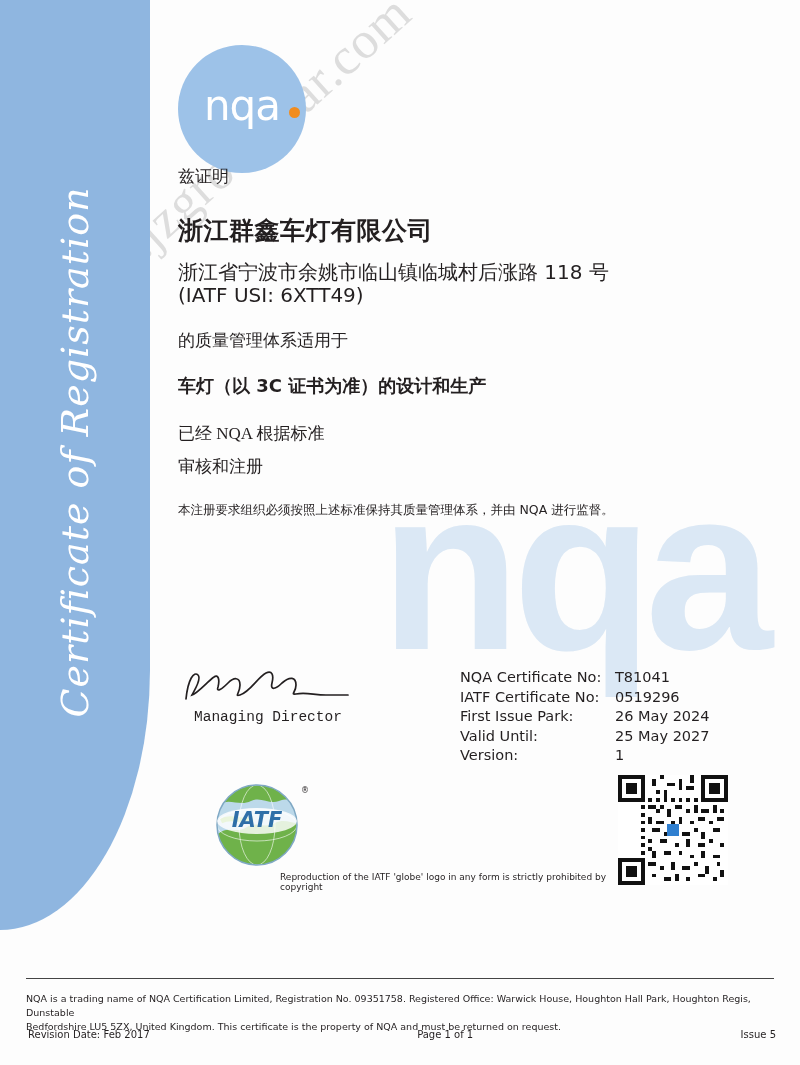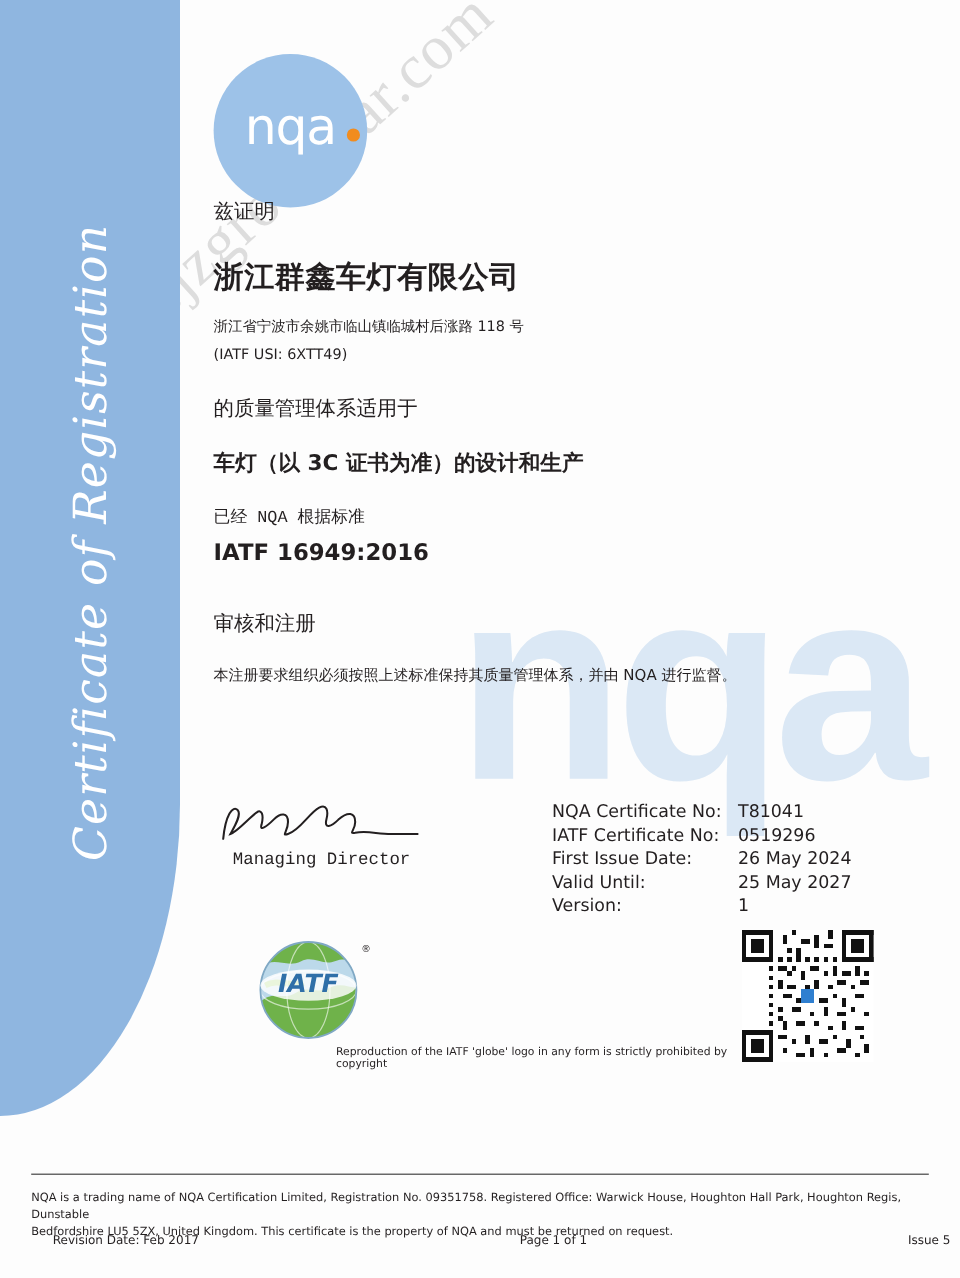--- a/index.html
+++ b/index.html
@@ -130,38 +130,38 @@
   }
   .company {
     font-family: "DejaVu Sans", sans-serif;
     font-weight: bold;
     font-size: 25px;
     letter-spacing: 0.5px;
     margin-bottom: 14px;
   }
   .addr {
     font-family: "DejaVu Sans", sans-serif;
-    font-size: 12px;
+    font-size: 20px;
     line-height: 23px;
     margin-bottom: 22px;
   }
   .scope-lead {
     font-family: "DejaVu Sans", sans-serif;
     font-size: 17px;
     margin-bottom: 22px;
   }
   .scope {
     font-family: "DejaVu Sans", sans-serif;
     font-weight: bold;
     font-size: 18px;
     margin-bottom: 24px;
   }
   .std-lead {
-    font-family: Liberation Mono, monospace;
-    font-size: 14px;
+    font-family: Liberation Serif, serif;
+    font-size: 17px;
     margin-bottom: 10px;
   }
   .std {
     font-family: "DejaVu Sans", sans-serif;
     font-weight: bold;
     font-size: 19px;
     margin-bottom: 36px;
   }
   .assessed {
     font-family: "DejaVu Sans", sans-serif;
@@ -247,21 +247,21 @@
     left: 26px;
     top: 992px;
     width: 748px;
     font-family: "DejaVu Sans", sans-serif;
     font-size: 9.5px;
     line-height: 14px;
     color: #231f20;
   }
   .footer-bottom {
     position: absolute;
-    left: 44px;
+    left: 28px;
     top: 1029px;
     width: 748px;
     display: flex;
     justify-content: space-between;
     font-family: "DejaVu Sans", sans-serif;
     font-size: 10px;
     color: #231f20;
   }
 </style>
 </head>
@@ -288,21 +288,20 @@
   <div class="body">
     <div class="line-intro">兹证明</div>
     <div class="company">浙江群鑫车灯有限公司</div>
     <div class="addr">
       <div>浙江省宁波市余姚市临山镇临城村后涨路 118 号</div>
       <div>(IATF USI: 6XTT49)</div>
     </div>
     <div class="scope-lead">的质量管理体系适用于</div>
     <div class="scope">车灯（以 3C 证书为准）的设计和生产</div>
     <div class="std-lead">已经 NQA 根据标准</div>
-    <div class="std">IATF 16949:2016</div>
     <div class="assessed">审核和注册</div>
     <div class="note">
       <div>本注册要求组织必须按照上述标准保持其质量管理体系，并由 NQA 进行监督。</div>
     </div>
   </div>
 
   <div class="sig-wrap">
     <svg class="sig-svg" width="200" height="42" viewBox="0 0 200 42">
       <path d="M8 34 C10 14, 16 6, 20 10 C24 14, 16 26, 14 30 C20 28, 30 16, 36 12 C40 9, 42 14, 40 22 C38 28, 44 24, 50 18 C56 12, 62 12, 62 20 C62 28, 56 32, 62 30 C72 27, 80 12, 88 8 C94 5, 96 10, 94 18 C92 26, 98 24, 104 18 C112 11, 118 12, 118 20 C118 27, 112 30, 118 29 C128 27, 136 30, 148 30 L170 30" fill="none" stroke="#231f20" stroke-width="1.7" stroke-linecap="round"></path>
     </svg>
@@ -312,21 +311,21 @@
   <div class="details">
     <div class="details-row">
       <div class="details-label">NQA Certificate No:</div>
       <div class="details-value">T81041</div>
     </div>
     <div class="details-row">
       <div class="details-label">IATF Certificate No:</div>
       <div class="details-value">0519296</div>
     </div>
     <div class="details-row">
-      <div class="details-label">First Issue Date:</div>
+      <div class="details-label">First Issue Park:</div>
       <div class="details-value">26 May 2024</div>
     </div>
     <div class="details-row">
       <div class="details-label">Valid Until:</div>
       <div class="details-value">25 May 2027</div>
     </div>
     <div class="details-row">
       <div class="details-label">Version:</div>
       <div class="details-value">1</div>
     </div>

